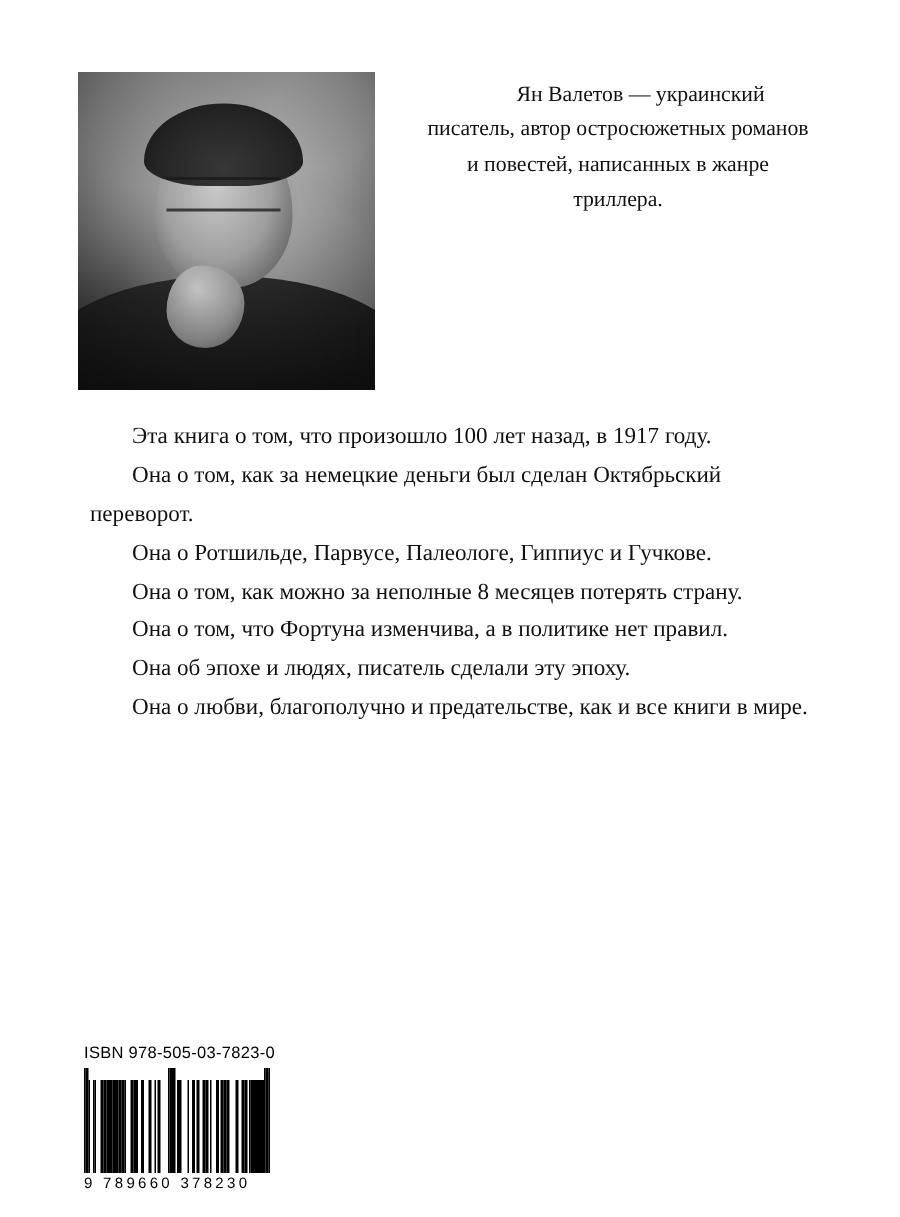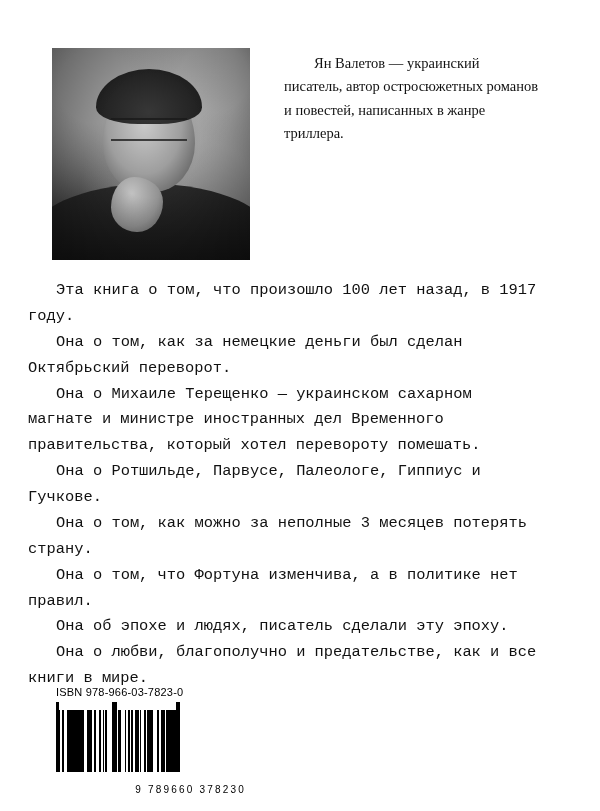--- a/index.html
+++ b/index.html
@@ -105,30 +105,30 @@
     padding-top: 4px;
     font-size: 14.5px;
     line-height: 1.62;
     text-align: left;
   }
   .intro p {
     margin: 0;
   }
   .intro p.first {
     text-indent: 30px;
+    text-align: center;
   }
 
   
   .body-text {
-    padding: 18px 56px 0 28px;
+    padding: 18px 56px 0 60px;
     box-sizing: border-box;
     font-size: 15.4px;
     line-height: 1.68;
     text-align: left;
-    font-family: Liberation Mono, monospace;
   }
   .body-text p {
     margin: 0;
     text-indent: 28px;
   }
 
   
   .isbn-area {
     position: absolute;
     left: 56px;
@@ -151,24 +151,23 @@
     background: #fff;
   }
   .barcode span {
     display: block;
     background: #000;
   }
   .barcode-digits {
     font-family: "Liberation Sans", sans-serif;
     font-size: 10px;
     letter-spacing: 2.2px;
-    margin-top: 12px;
+    margin-top: 2px;
     color: #000;
     width: 190px;
-    text-align: right;
   }
 </style>
 </head>
 <body>
 
 <div class="page">
 
   <div class="top-block">
 
     <div class="portrait">
@@ -183,30 +182,29 @@
 
     <div class="intro">
       <p class="first">Ян Валетов — украинский писатель, автор остросюжетных романов и повестей, написанных в жанре триллера.</p>
     </div>
 
   </div>
 
   <div class="body-text">
     <p>Эта книга о том, что произошло 100 лет назад, в 1917 году.</p>
     <p>Она о том, как за немецкие деньги был сделан Октябрьский переворот.</p>
-    <p>Она о Михаиле Терещенко — украинском сахарном магнате и министре иностранных дел Временного правительства, который хотел перевороту помешать.</p>
     <p>Она о Ротшильде, Парвусе, Палеологе, Гиппиус и Гучкове.</p>
-    <p>Она о том, как можно за неполные 3 месяцев потерять страну.</p>
+    <p>Она о том, как можно за неполные 8 месяцев потерять страну.</p>
     <p>Она о том, что Фортуна изменчива, а в политике нет правил.</p>
     <p>Она об эпохе и людях, писатель сделали эту эпоху.</p>
     <p>Она о любви, благополучно и предательстве, как и все книги в мире.</p>
   </div>
 
   <div class="isbn-area">
-    <div class="isbn-text">ISBN 978-966-03-7823-0</div>
+    <div class="isbn-text">ISBN 978-505-03-7823-0</div>
     <div class="barcode" id="barcode">
         <span style="width: 1px; height: 70px; background: rgb(0, 0, 0);"></span>
         <span style="width: 1px; height: 70px; background: rgb(0, 0, 0);"></span>
         <span style="width: 1px; height: 70px; background: rgb(0, 0, 0);"></span>
         <span style="width: 1px; height: 62px; background: rgb(0, 0, 0);"></span>
         <span style="width: 1px; height: 62px; background: transparent;"></span>
         <span style="width: 1px; height: 62px; background: transparent;"></span>
         <span style="width: 1px; height: 62px; background: rgb(0, 0, 0);"></span>
         <span style="width: 1px; height: 62px; background: rgb(0, 0, 0);"></span>
         <span style="width: 2px; height: 62px; background: transparent;"></span>

